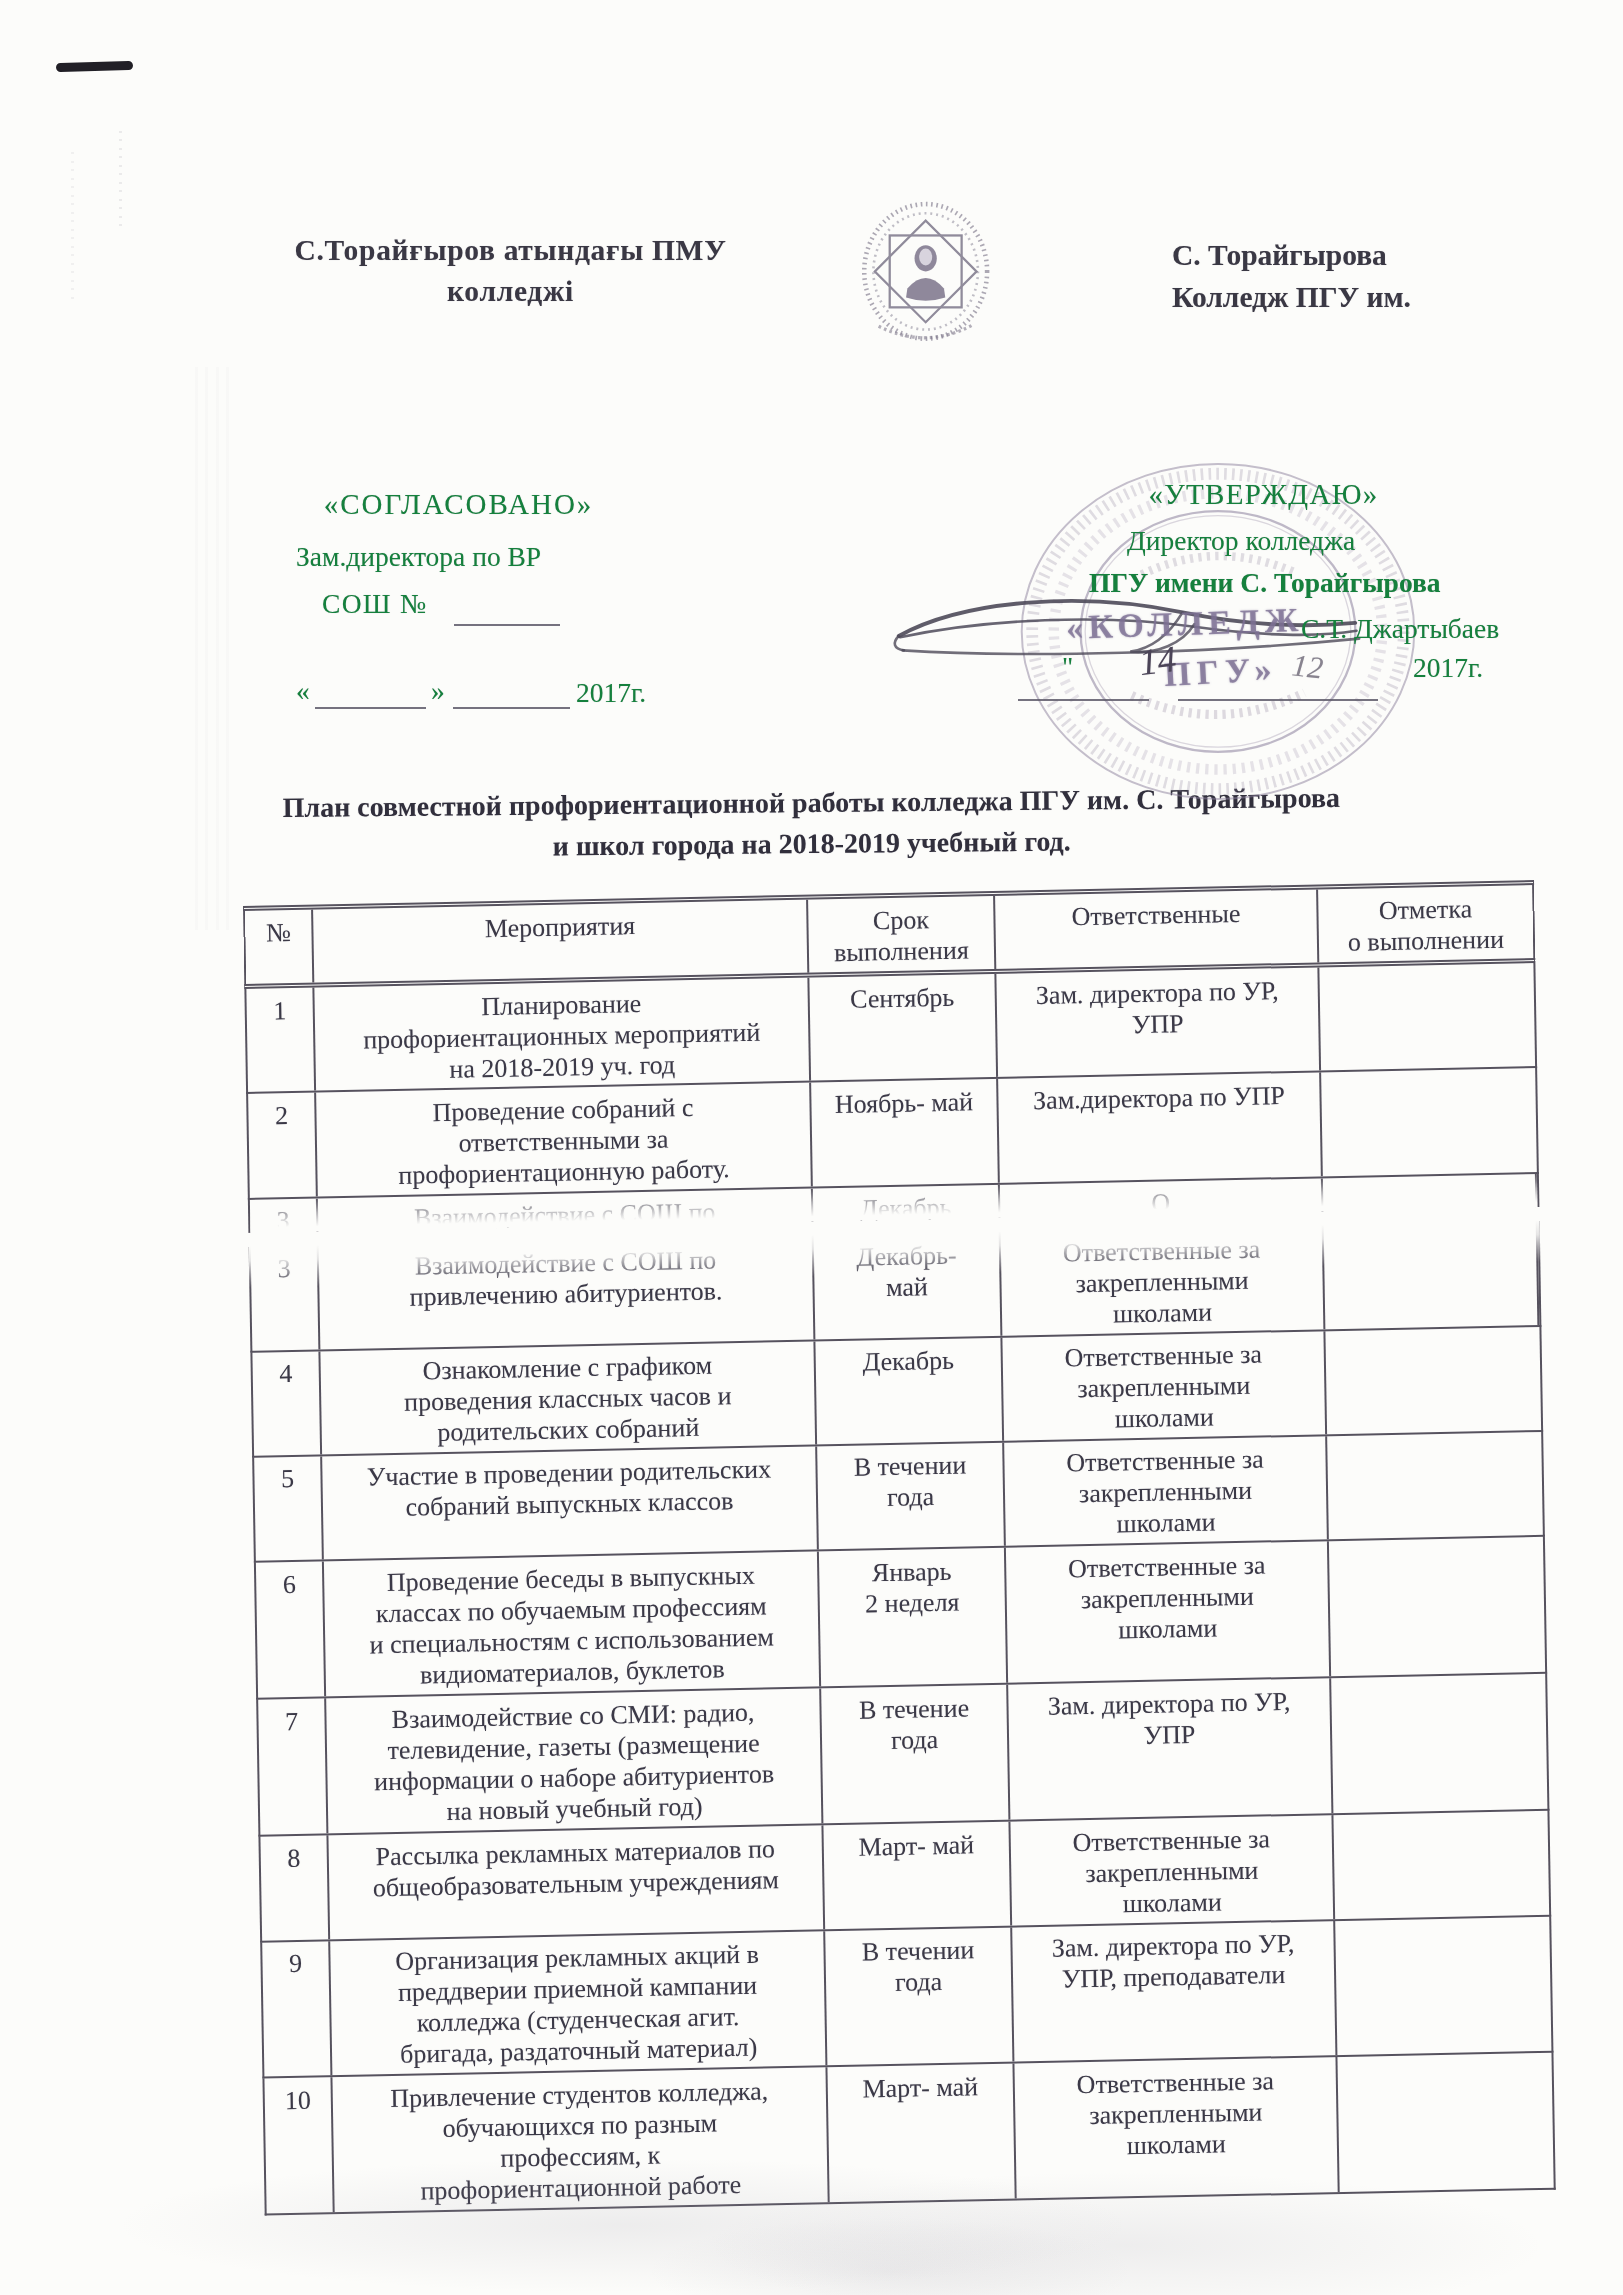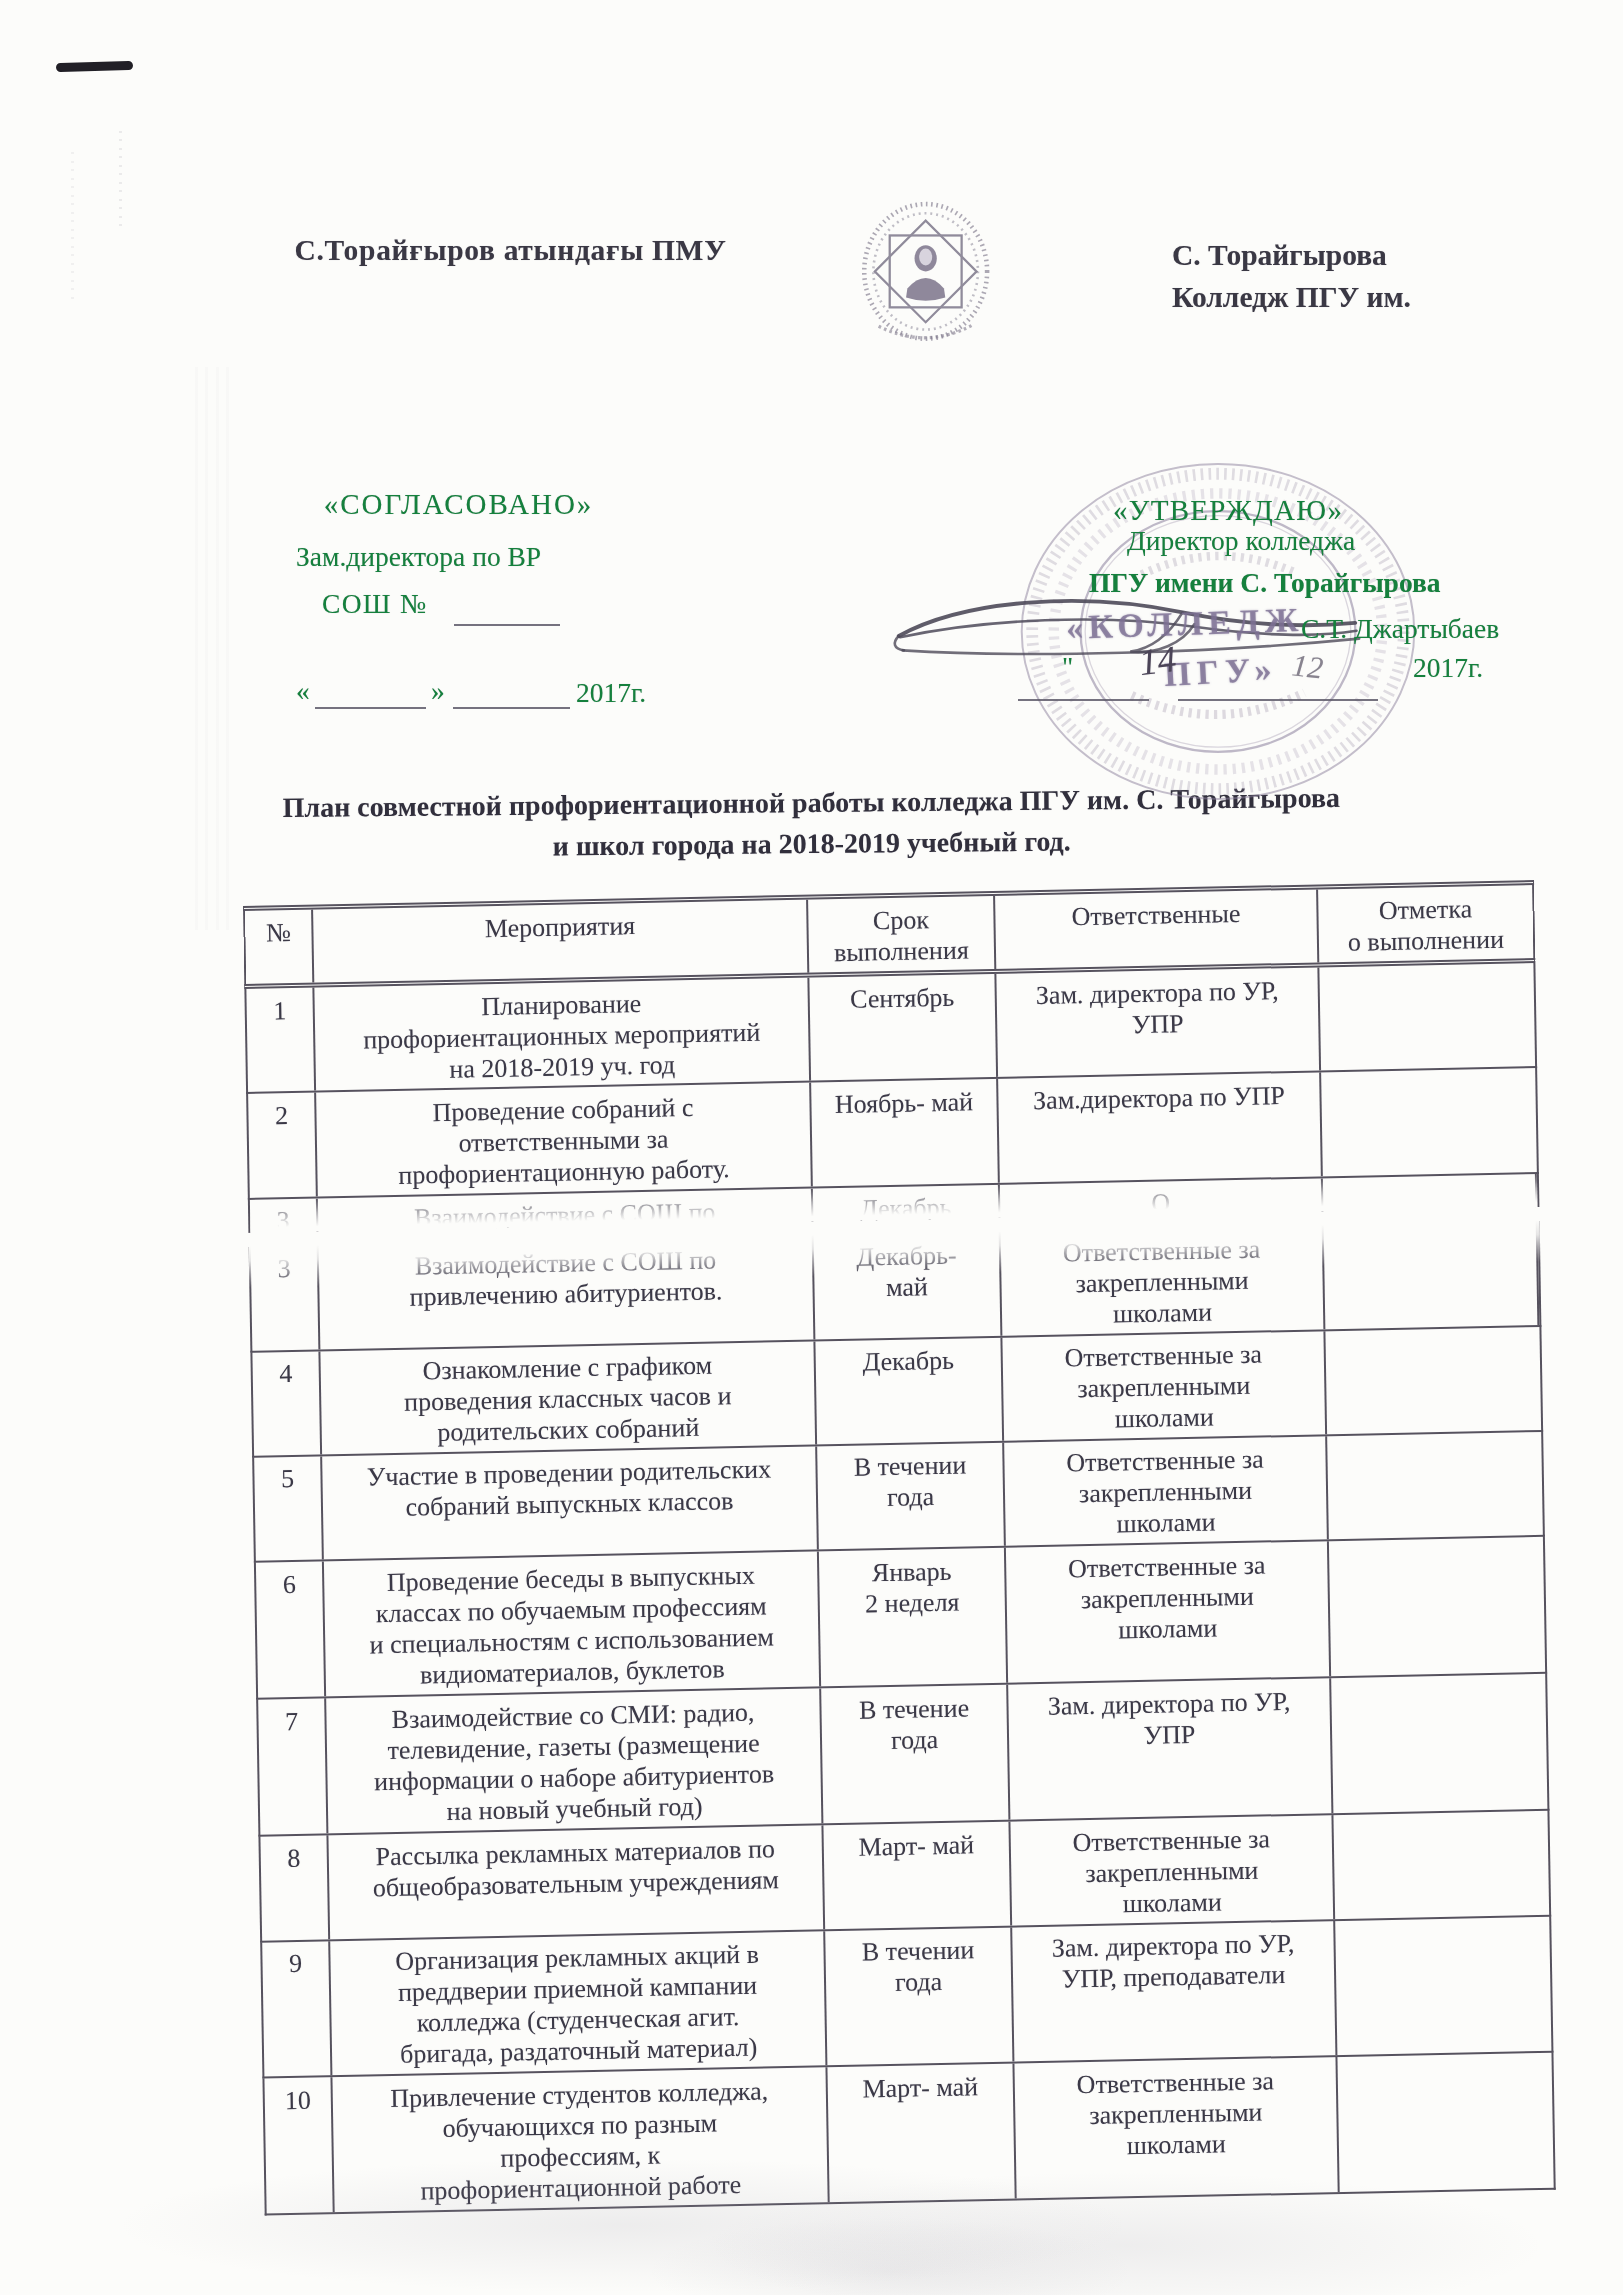--- a/index.html
+++ b/index.html
@@ -35,21 +35,21 @@
   #agr-role{left:296px;top:541px;}
   #agr-school{left:322px;top:588px;letter-spacing:1.3px;}
   .uline{height:2px;background:#5d5968;opacity:.85;}
   #agr-school-line{left:454px;top:624px;width:106px;}
   #agr-q1{left:296px;top:675px;}
   #agr-l1{left:315px;top:707px;width:111px;}
   #agr-q2{left:431px;top:675px;}
   #agr-l2{left:453px;top:707px;width:117px;}
   #agr-year{left:576px;top:677px;}
 
-  #apr-title{left:1113px;top:494px;width:301px;font-size:29px;letter-spacing:1.3px;z-index:6;}
+  #apr-title{left:1113px;top:478px;width:301px;text-align:center;font-size:29px;letter-spacing:1.3px;z-index:6;}
   #apr-role1{left:1087px;top:525px;z-index:6;margin-left:40px;}
   #apr-role2{left:1089px;top:567px;z-index:6;font-weight:bold;}
   #apr-signer{left:1301px;top:613px;z-index:6;}
   #apr-dayquote{left:1062px;top:651px;z-index:6;}
   #apr-year{left:1413px;top:652px;z-index:6;}
   #apr-l1{left:1018px;top:699px;width:131px;z-index:6;}
   #apr-l2{left:1178px;top:699px;width:200px;z-index:6;}
   .hand{font-style:italic;color:#4b4457;z-index:7;}
   #hand-day{left:1139px;top:639px;font-size:37px;transform:rotate(-7deg);}
   #hand-month{left:1292px;top:649px;font-size:31px;opacity:.65;transform:rotate(6deg);}
@@ -88,20 +88,21 @@
 
 <div id="page">
 
   <div class="abs" id="scan-mark"></div>
   <div class="abs streak" id="streak1"></div>
   <div class="abs streak" id="streak2"></div>
   <div class="abs" id="margin-shade"></div>
 
   <div class="abs" id="org-left">
     <div>С.Торайғыров атындағы ПМУ</div>
+    <div>колледжі</div>
   </div>
 
   <div class="abs" id="emblem">
     <svg viewBox="0 0 205 235" width="134" height="154">
       <g fill="none" stroke="#767084">
         <ellipse cx="102" cy="112" rx="94" ry="103" stroke-width="7" stroke-dasharray="2.5 5.5" opacity=".6"></ellipse>
         <ellipse cx="102" cy="112" rx="80" ry="89" stroke-width="4" stroke-dasharray="3 6" opacity=".45"></ellipse>
         <g stroke-width="3.5" opacity=".8">
           <rect x="47" y="57" width="110" height="110"></rect>
           <rect x="47" y="57" width="110" height="110" transform="rotate(45 102 112)"></rect>

